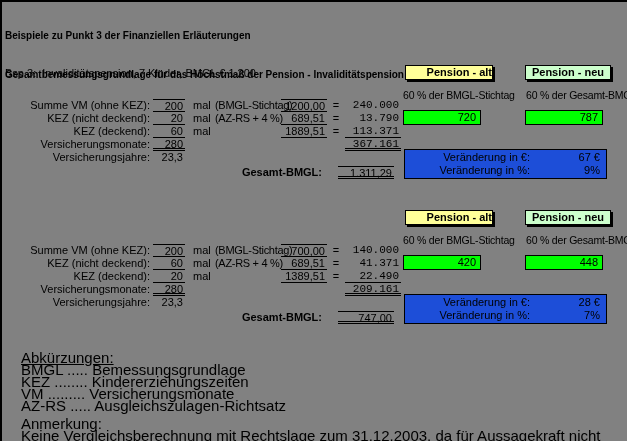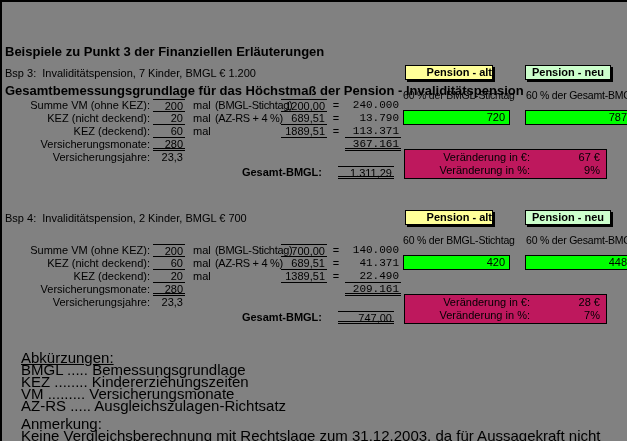--- a/index.html
+++ b/index.html
@@ -1,21 +1,21 @@
 <!DOCTYPE html>
 <html><head>
 <meta charset="utf-8">
 <style>
   html,body{margin:0;padding:0;background:#818181;}
   .sheet{
     position:relative;width:627px;height:441px;box-sizing:border-box;
     background:#818181;border-top:2px solid #000;border-left:2px solid #000;
     font-family:"Liberation Sans",sans-serif;color:#000;overflow:hidden;
   }
-  .title{position:absolute;top:17px;left:3px;font-size:13px;font-weight:bold;line-height:13px;white-space:pre;}
+  .title{position:absolute;top:1px;left:3px;font-size:10px;font-weight:bold;line-height:13px;white-space:pre;}
   .section{position:absolute;left:0;width:627px;height:145px;}
   .sec0{top:63px;} .sec1{top:208px;}
   .heading{position:absolute;top:2px;left:3px;font-size:11px;white-space:pre;}
   .calc{position:absolute;top:34px;left:2px;}
   .crow{display:flex;height:13px;font-size:11px;line-height:12px;white-space:nowrap;}
   .crow span{display:block;}
   .c-label{width:146px;text-align:right;padding-right:2px;}
   .c-val{width:30px;text-align:right;padding-right:2px;margin-left:1px;}
   .c-op{width:22px;margin-left:8px;}
   .c-note{width:66px;letter-spacing:-0.3px;}
@@ -30,23 +30,23 @@
   .b-db{border-bottom:3px double #000;}
   .b-tdb{border-top:1px solid #000;border-bottom:3px double #000;}
   .rpanel{position:absolute;top:0;left:400px;width:227px;height:120px;}
   .hdr{position:absolute;top:0;height:13px;line-height:13px;text-align:center;
        font-size:11px;font-weight:bold;border:1px solid #000;box-shadow:2px 2px 0 #000;}
   .hdr-alt{left:3px;width:86px;background:#FFFF99;text-align:right;}
   .hdr-neu{left:123px;width:84px;background:#CCFFCC;}
   .cap{position:absolute;top:24px;font-size:10.5px;white-space:nowrap;letter-spacing:-0.2px;}
   .cap-l{left:1px;} .cap-r{left:124px;}
   .gcell{position:absolute;top:45px;width:72px;height:13px;line-height:13px;background:#00FF00;
-         border:1px solid #000;text-align:right;padding-right:4px;font-size:11px;padding-left:29px;}
+         border:1px solid #000;text-align:right;padding-right:4px;font-size:11px;}
   .g-l{left:1px;} .g-r{left:123px;}
-  .ybox{position:absolute;top:84px;left:2px;width:201px;background:#be185d;border:1px solid #000;padding:1px 0;}
+  .ybox{position:absolute;top:84px;left:2px;width:201px;background:#1d4ed8;border:1px solid #000;padding:1px 0;}
   .yrow{display:flex;height:13px;line-height:13px;font-size:11px;}
   .ylabel{width:125px;text-align:right;}
   .yval{flex:1;text-align:right;padding-right:6px;}
   .footer{position:absolute;top:350px;left:19px;font-size:15px;line-height:12px;}
   .abbr-title{text-decoration:underline;}
   .note-title{margin-top:6px;}
 </style>
 </head>
 <body>
 
@@ -126,21 +126,20 @@
         </div>
         <div class="yrow">
           <span class="ylabel">Veränderung in %:</span>
           <span class="yval">9%</span>
         </div>
       </div>
     </div>
   </div>
 
   <div class="section sec1">
-    <div class="heading">Bsp 4:  Invaliditätspension, 2 Kinder, BMGL € 700</div>
 
     <div class="calc">
       <div class="crow">
         <span class="c-label">Summe VM (ohne KEZ):</span>
         <span class="c-val b-tb">200</span>
         <span class="c-op">mal</span>
         <span class="c-note">(BMGL-Stichtag)</span>
         <span class="c-factor b-tb">700,00</span>
         <span class="c-eq">=</span>
         <span class="c-res">140.000</span>

